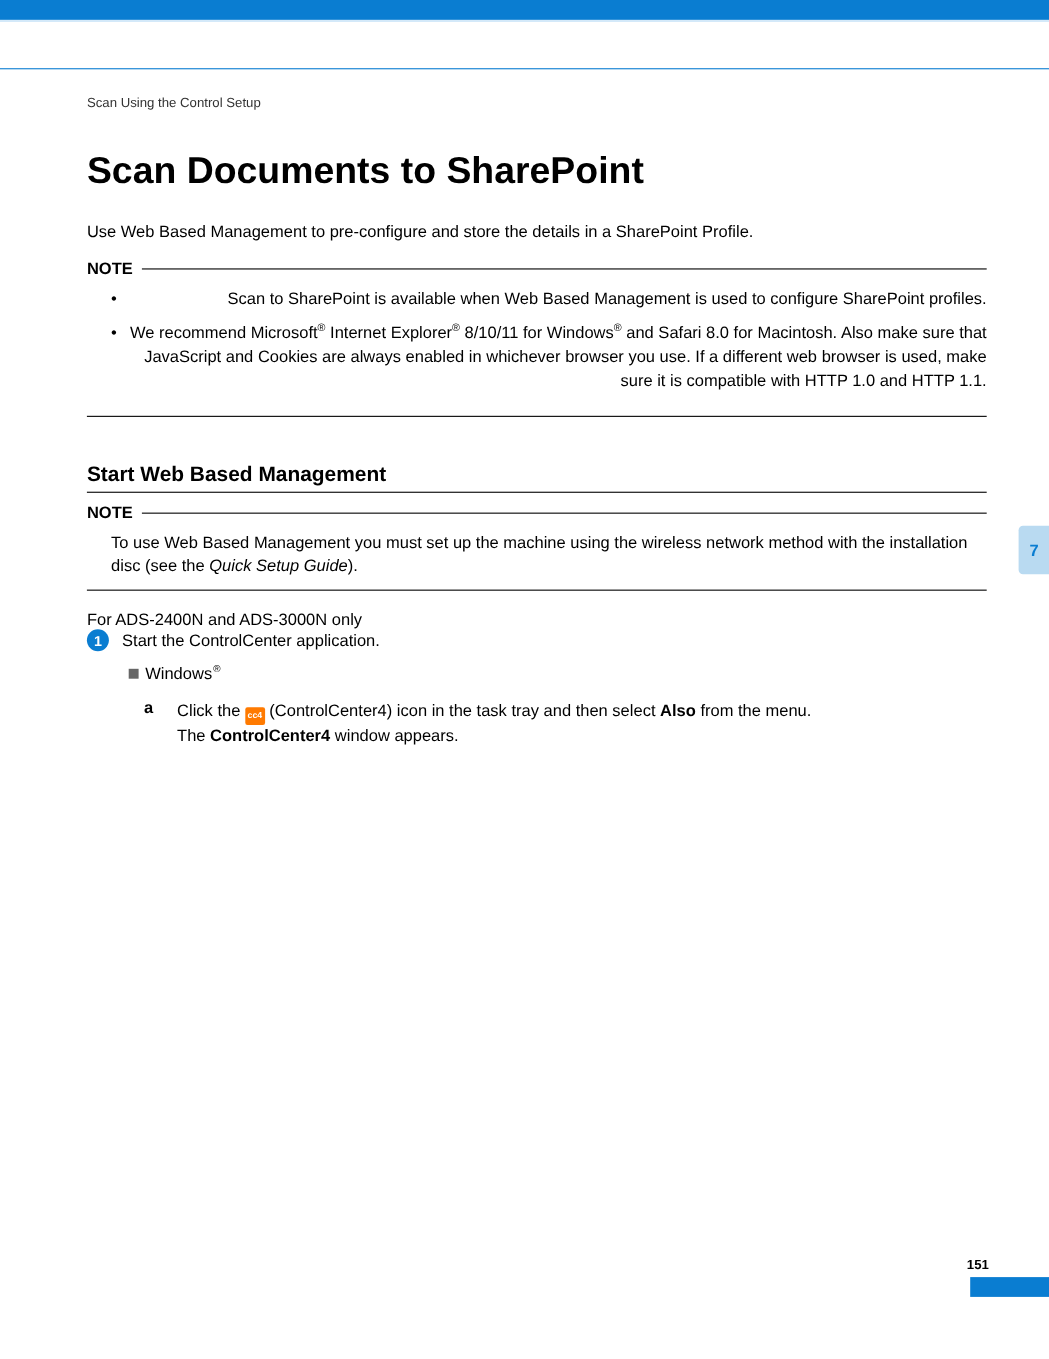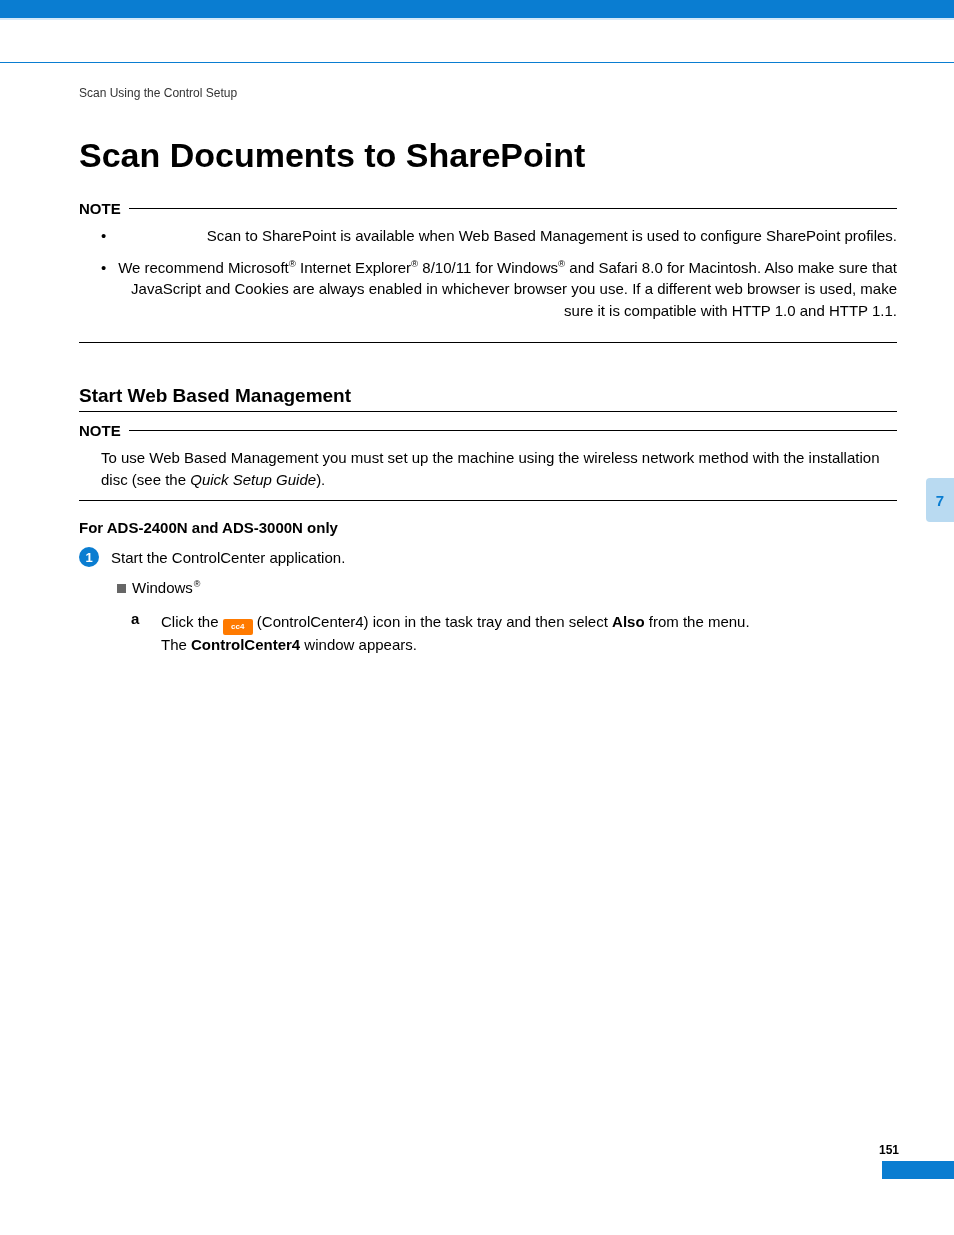--- a/index.html
+++ b/index.html
@@ -15,49 +15,50 @@
   .note-head { display: flex; align-items: center; }
   .note-label { font-size: 15px; font-weight: bold; color: #000; padding-right: 8px; white-space: nowrap; }
   .note-line { flex: 1; height: 1px; background: #000; }
   .note-list { padding: 8px 0 10px 22px; }
   .note-list li { font-size: 15px; line-height: 1.45; margin-bottom: 10px; list-style: none; position: relative; padding-left: 14px; text-align: right; }
   .note-list li::before { content: "•"; position: absolute; left: 0; top: 0; }
   .note-text { padding: 8px 0 10px 22px; font-size: 15px; line-height: 1.45; }
   .note-bottom { height: 1px; background: #000; width: 100%; }
   h2.section { font-size: 19px; font-weight: bold; margin-top: 42px; margin-bottom: 4px; }
   .section-rule { height: 1px; background: #000; width: 100%; margin-bottom: 6px; }
-  .model-line { font-size: 15px; font-weight: bold; margin-top: 18px; margin-bottom: 11px; }
+  .model-line { font-size: 15px; font-weight: normal; margin-top: 18px; margin-bottom: 0; }
   .step-row { display: flex; align-items: flex-start; margin-bottom: 10px; }
   .step-bullet { width: 20px; height: 20px; border-radius: 50%; background: #0a7dd1; color: #fff; font-size: 13px; font-weight: bold; display: flex; align-items: center; justify-content: center; margin-right: 12px; flex: none; }
   .step-text { font-size: 15px; line-height: 1.45; }
   .sub-indent { margin-left: 38px; margin-top: 8px; }
   .square-bullet { display: inline-block; width: 9px; height: 9px; background: #666; margin-right: 6px; position: relative; top: 0px; }
   .os-line { font-size: 15px; margin-bottom: 14px; }
   .letter-row { display: flex; align-items: flex-start; margin-left: 14px; }
   .letter { font-weight: bold; font-size: 15px; width: 30px; flex: none; }
   .letter-text { font-size: 15px; line-height: 1.55; }
-  .cc-icon { display: inline-flex; align-items: center; justify-content: center; width: 30px; height: 16px; background: #ff7a00; color: #fff; font-size: 8px; font-weight: bold; border-radius: 2px; position: relative; top: 2px; padding: 0 1px; }
+  .cc-icon { display: inline-flex; align-items: center; justify-content: center; width: 18px; height: 16px; background: #ff7a00; color: #fff; font-size: 8px; font-weight: bold; border-radius: 2px; position: relative; top: 2px; padding: 0 1px; }
   sup { font-size: 0.65em; vertical-align: super; line-height: 0; }
   .chapter-tab { position: absolute; right: 0; top: 478px; width: 28px; height: 44px; background: #b9daf1; color: #0a7dd1; display: flex; align-items: center; justify-content: center; font-weight: bold; font-size: 15px; border-top-left-radius: 4px; border-bottom-left-radius: 4px; }
   .page-number-block { position: absolute; right: 0; bottom: 56px; }
   .page-number { font-size: 12px; font-weight: bold; text-align: right; padding-right: 55px; margin-bottom: 4px; }
   .page-number-bar { width: 72px; height: 18px; background: #0a7dd1; float: right; }
   em { font-style: italic; }
 </style>
 </head>
 <body>
 <div class="page">
   <div class="top-bar"></div>
   <div class="top-rule"></div>
 
   <div class="header-breadcrumb">Scan Using the Control Setup</div>
 
   <div class="content">
     <h1 class="title">Scan Documents to SharePoint</h1>
 
+    <p class="body">Use Web Based Management to pre-configure and store the details in a SharePoint Profile.</p>
 
     <div class="note-block">
       <div class="note-head">
         <span class="note-label">NOTE</span>
         <span class="note-line"></span>
       </div>
       <ul class="note-list">
         <li>Scan to SharePoint is available when Web Based Management is used to configure SharePoint profiles.</li>
         <li><span>We recommend Microsoft</span><sup>®</sup><span> Internet Explorer</span><sup>®</sup><span> 8/10/11 for Windows</span><sup>®</sup><span> and Safari 8.0 for Macintosh. Also make sure that JavaScript and Cookies are always enabled in whichever browser you use. If a different web browser is used, make sure it is compatible with HTTP 1.0 and HTTP 1.1.</span></li>
       </ul>

